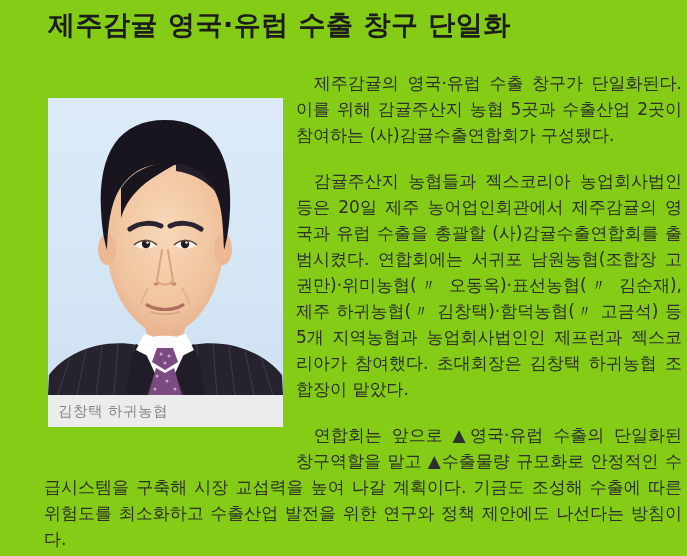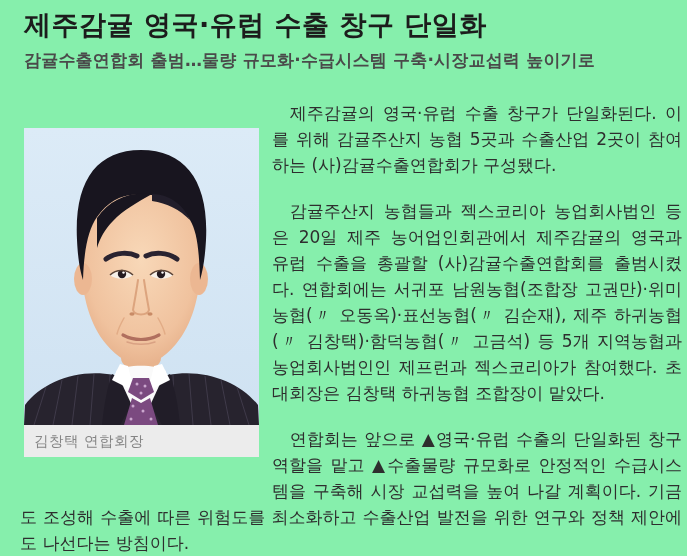--- a/index.html
+++ b/index.html
@@ -4,24 +4,25 @@
 <style>
   html, body {
     margin: 0;
     padding: 0;
     background: #ffffff;
   }
   .page {
     position: relative;
     width: 687px;
     height: 556px;
-    background: #86efac;
+    background: #84cc16;
     overflow: hidden;
     font-family: "DejaVu Sans", "Liberation Sans", sans-serif;
     box-sizing: border-box;
+    padding-left: 24px;
   }
   .article-header {
     padding: 8px 24px 0 24px;
   }
   .headline {
     margin: 0;
     font-size: 27px;
     line-height: 34px;
     font-weight: bold;
     color: #1c1c1c;
@@ -77,21 +78,20 @@
     margin-bottom: 8px;
   }
 </style>
 </head>
 <body>
 
 <div class="page">
 
   <header class="article-header">
     <h1 class="headline">제주감귤 영국·유럽 수출 창구 단일화</h1>
-    <h2 class="subtitle">감귤수출연합회 출범…물량 규모화·수급시스템 구축·시장교섭력 높이기로</h2>
   </header>
 
   <div class="article-body">
 
     <figure class="photo-figure">
       <div class="photo-frame">
         <svg width="235" height="297" viewBox="0 0 235 297" xmlns="http://www.w3.org/2000/svg">
           <defs>
             <radialGradient id="faceGrad" cx="50%" cy="42%" r="65%">
               <stop offset="0%" stop-color="#f8d8b8"></stop>
@@ -169,21 +169,21 @@
             <circle cx="113" cy="256" r="1.5"></circle>
             <circle cx="121" cy="258" r="1.5"></circle>
             <circle cx="117" cy="265" r="1.5"></circle>
             <circle cx="109" cy="278" r="1.5"></circle>
             <circle cx="119" cy="283" r="1.5"></circle>
             <circle cx="127" cy="291" r="1.5"></circle>
             <circle cx="107" cy="291" r="1.5"></circle>
           </g>
         </svg>
       </div>
-      <figcaption class="photo-caption">김창택 연합회장</figcaption>
+      <figcaption class="photo-caption">김창택 하귀농협</figcaption>
     </figure>
 
     <p class="para">제주감귤의 영국·유럽 수출 창구가 단일화된다. 이를 위해 감귤주산지 농협 5곳과 수출산업 2곳이 참여하는 (사)감귤수출연합회가 구성됐다.</p>
     <p class="para">감귤주산지 농협들과 젝스코리아 농업회사법인 등은 20일 제주 농어업인회관에서 제주감귤의 영국과 유럽 수출을 총괄할 (사)감귤수출연합회를 출범시켰다. 연합회에는 서귀포 남원농협(조합장 고권만)·위미농협(〃 오동옥)·표선농협(〃 김순재), 제주 하귀농협(〃 김창택)·함덕농협(〃 고금석) 등 5개 지역농협과 농업회사법인인 제프런과 젝스코리아가 참여했다. 초대회장은 김창택 하귀농협 조합장이 맡았다.</p>
     <p class="para">연합회는 앞으로 ▲영국·유럽 수출의 단일화된 창구역할을 맡고 ▲수출물량 규모화로 안정적인 수급시스템을 구축해 시장 교섭력을 높여 나갈 계획이다. 기금도 조성해 수출에 따른 위험도를 최소화하고 수출산업 발전을 위한 연구와 정책 제안에도 나선다는 방침이다.</p>
 
   </div>
 
 </div>
 

